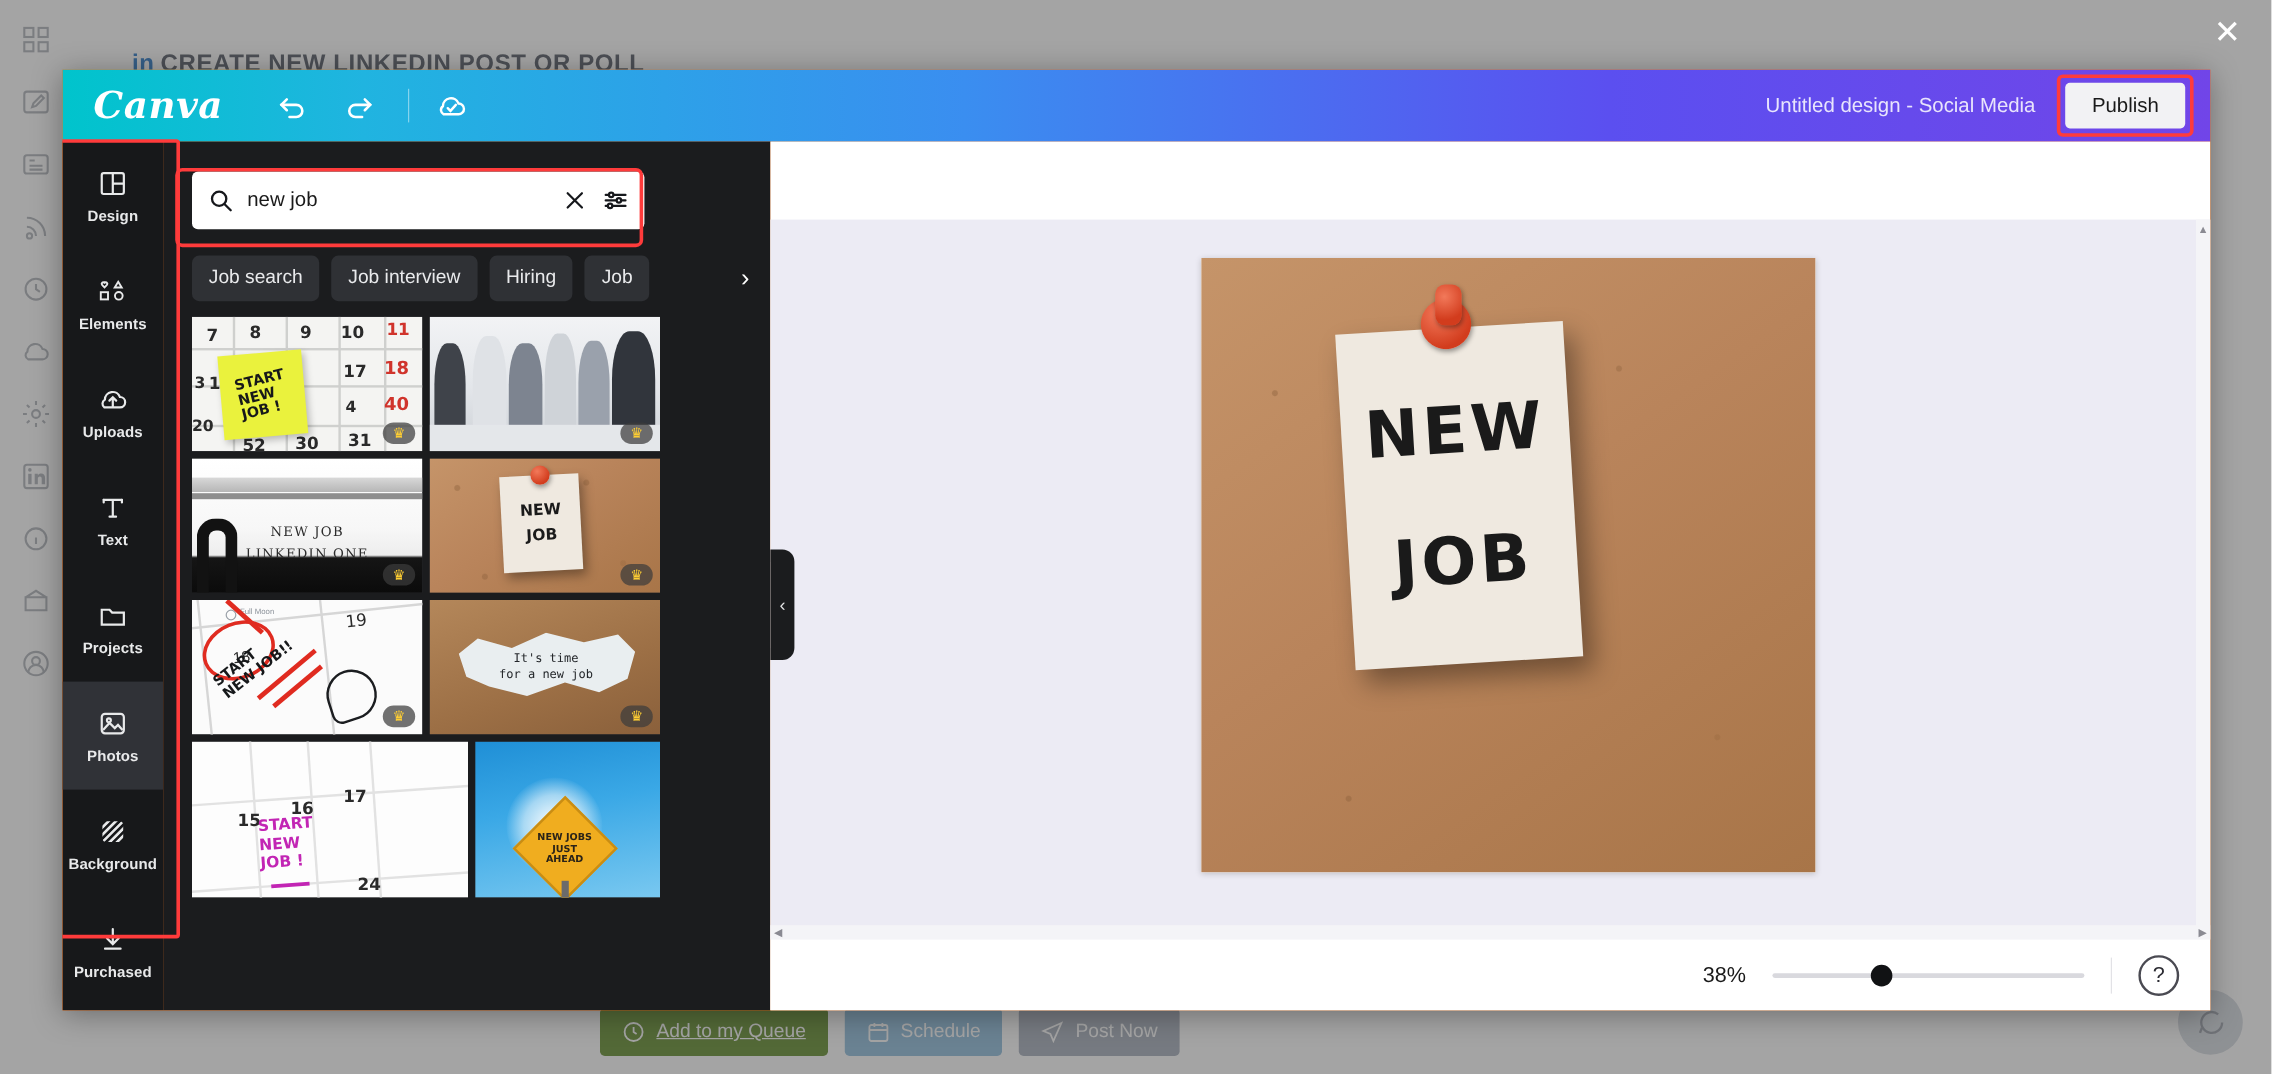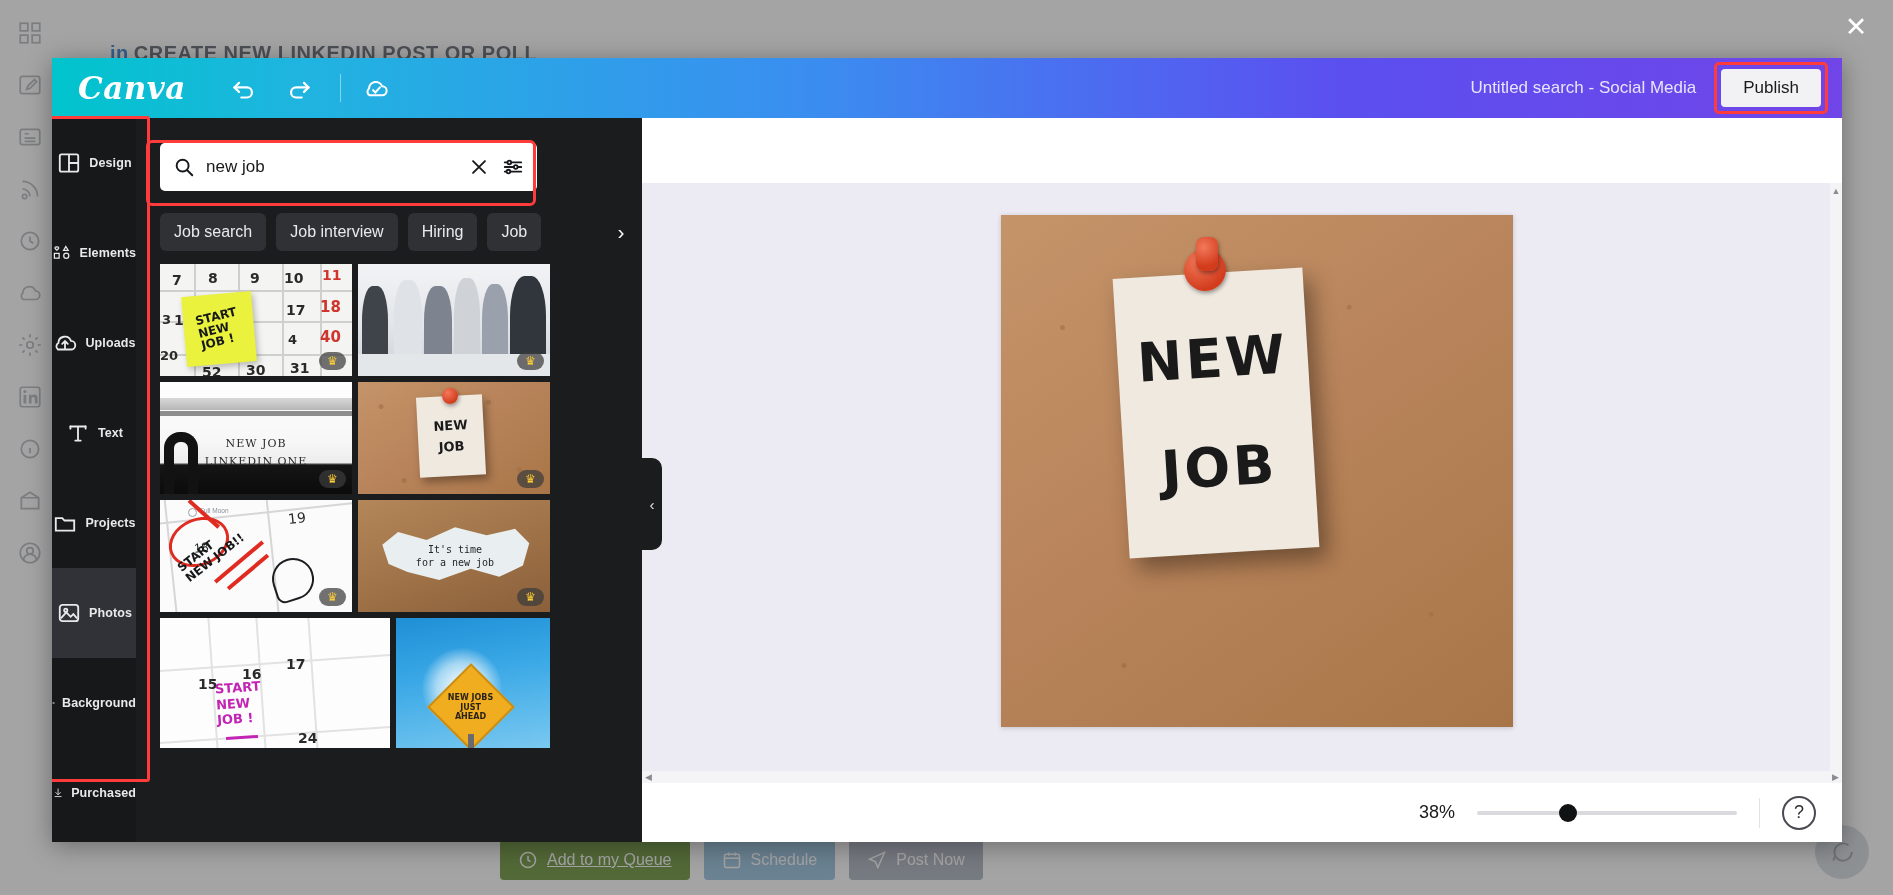--- a/index.html
+++ b/index.html
@@ -84,21 +84,21 @@
     border: none; border-radius: 4px; padding: 9px 22px; cursor: pointer;
     font-family: "Liberation Sans", sans-serif;
   }
 
   
   .sidebar {
     position: absolute; left: 0; top: 60px; width: 84px; height: 724px;
     background: #17181a; display: flex; flex-direction: column; overflow: hidden;
   }
   .side-item {
-    height: 90px; display: flex; flex-direction: row; align-items: center;
+    height: 90px; display: flex; flex-direction: column; align-items: center;
     justify-content: center; gap: 7px; color: #e8e9ea; cursor: pointer;
   }
   .side-item.active { background: #303237; text-align: right; }
   .side-item svg { width: 26px; height: 26px; }
   .side-label { font-size: 12.5px; font-weight: 700; letter-spacing: .1px; }
   .sidebar-hl {
     position: absolute; left: 38px; top: 118px; width: 106px; height: 702px;
     border: 3px solid #ff3b3b; border-radius: 3px; pointer-events: none; z-index: 40;
   }
 
@@ -392,21 +392,21 @@
           </svg>
       </div>
       <div class="tb-div"></div>
       <div class="tb-icon">
         <svg viewBox="0 0 24 24" fill="none" stroke="currentColor" stroke-width="1.8" stroke-linecap="round">
             <path d="M7 18h10a4 4 0 000-8 6 6 0 00-11.6 2A3.5 3.5 0 006 18z"></path>
             <path d="M9 13.5l2 2 4-4.5"></path>
           </svg>
       </div>
       <div class="tb-right">
-        <div class="design-title">Untitled search - Social Media</div>
+        <div class="design-title">Untitled design - Social Media</div>
         <div class="publish-wrap">
           <button class="publish-btn">Publish</button>
         </div>
       </div>
     </div>
 
     <div class="sidebar">
       <div class="side-item">
         <svg viewBox="0 0 24 24" fill="none" stroke="currentColor" stroke-width="1.7">
             <rect x="3.5" y="4" width="17" height="16" rx="1.5"></rect>

